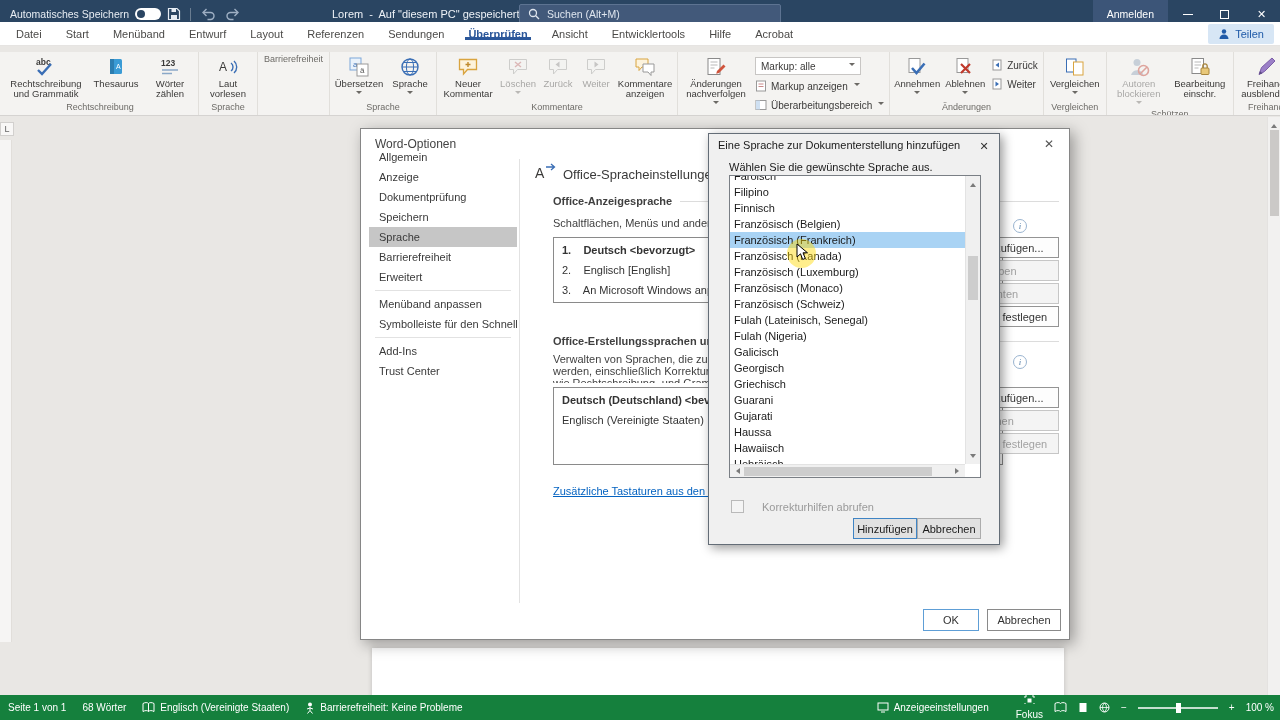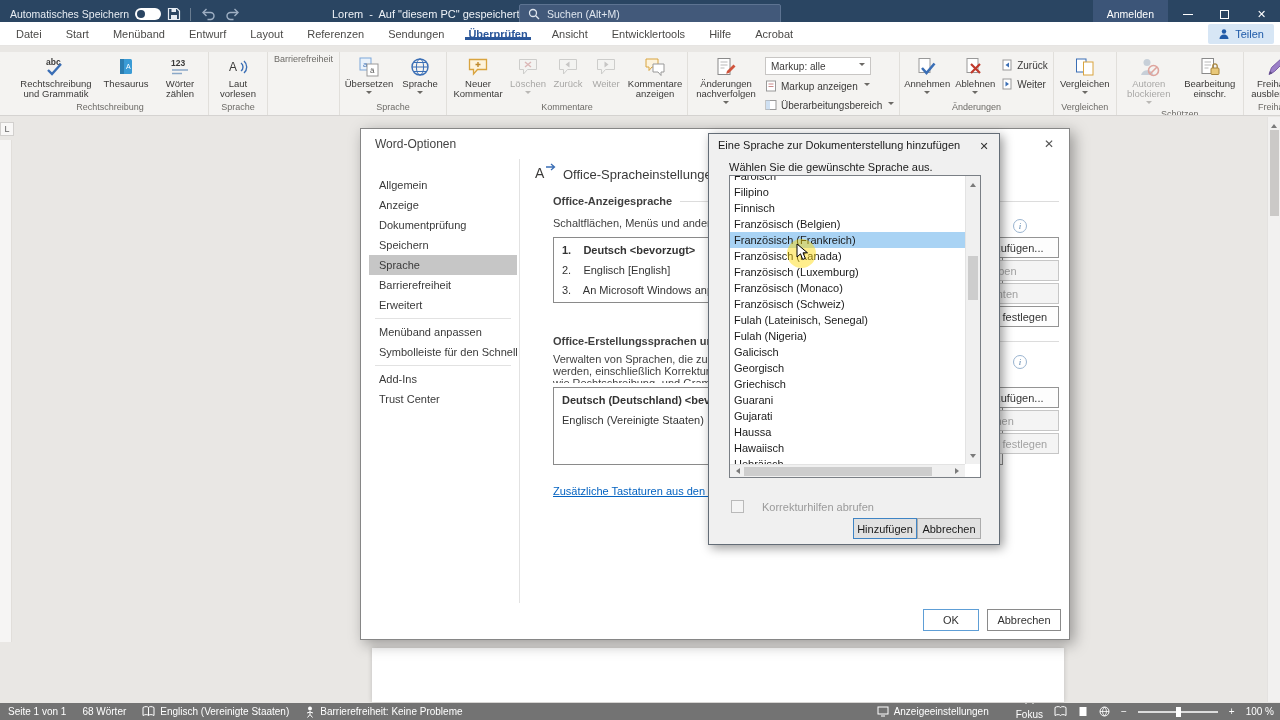--- a/index.html
+++ b/index.html
@@ -23,21 +23,21 @@
   .wb-restore{width:9px;height:9px;border:1px solid #fff;}
 
   
   .tabsrow{position:absolute;top:22px;left:0;right:0;height:24px;background:#fff;display:flex;align-items:center;padding-left:4px;border-bottom:1px solid #e6e4e2;z-index:5;}
   .tab{display:flex;align-items:center;padding:0 12px;font-size:11px;color:#4b4a48;position:relative;white-space:nowrap;}
   .tab.active{color:#2b579a;font-weight:bold;}
   .tab.active::after{content:"";position:absolute;left:9px;right:9px;bottom:0;height:3px;background:#2b579a;}
   .share{position:absolute;right:6px;top:2px;height:20px;display:flex;align-items:center;gap:5px;padding:0 10px;background:#d7e6f5;color:#1f5aa8;border-radius:2px;font-size:11px;}
 
   
-  .ribbon{position:absolute;top:52px;left:0;right:0;height:64px;background:#f4f3f1;border-bottom:1px solid #d5d3d1;display:flex;align-items:stretch;padding-left:12px;z-index:5;overflow:hidden;}
+  .ribbon{position:absolute;top:52px;left:0;right:0;height:64px;background:#f4f3f1;border-bottom:1px solid #d5d3d1;display:flex;align-items:stretch;padding-left:2px;z-index:5;overflow:hidden;}
   .rgroup{display:flex;flex-direction:column;border-right:1px solid #e1dfdb;flex:0 0 auto;}
   .rbody{flex:1;display:flex;align-items:stretch;padding:1px 2px 0;}
   .rlabel{height:15px;line-height:14px;text-align:center;font-size:9px;color:#6d6b67;white-space:nowrap;padding:0 6px;}
   .bigbtn{display:flex;flex-direction:column;align-items:center;justify-content:flex-start;padding-top:2px;font-size:9.5px;line-height:10px;text-align:center;color:#3b3a39;}
   .bigbtn .bicon{height:23px;display:flex;align-items:center;justify-content:center;}
   .bigbtn .lbl{margin-top:1px;}
   .tri{width:0;height:0;border:3px solid transparent;border-top:3.5px solid #6b6965;margin-top:2px;}
   .tri-s{width:0;height:0;border:3px solid transparent;border-top:3.5px solid #6b6965;margin-left:2px;}
   .scol{display:flex;flex-direction:column;justify-content:flex-start;gap:3px;padding:4px 3px 0;}
   .sbtn{display:flex;align-items:center;gap:4px;font-size:10px;color:#3b3a39;height:16px;white-space:nowrap;}
@@ -53,21 +53,21 @@
   .tri-up{width:0;height:0;border:3.5px solid transparent;border-bottom:4px solid #7a7a7a;margin:4px auto 2px;}
   .tri-dn{width:0;height:0;border:3.5px solid transparent;border-top:4px solid #7a7a7a;margin:2px auto;}
   .tri-lf{width:0;height:0;border:3.5px solid transparent;border-right:4px solid #7a7a7a;}
   .tri-rt{width:0;height:0;border:3.5px solid transparent;border-left:4px solid #7a7a7a;}
   .dthumb{width:9px;height:86px;background:#cbc9c7;margin:1px auto;}
 
   
   .odlg{position:absolute;left:360px;top:128px;width:710px;height:512px;background:#fff;border:1px solid #868686;box-shadow:4px 4px 14px rgba(0,0,0,.35);z-index:10;}
   .od-title{position:absolute;left:14px;top:8px;font-size:12px;color:#444;}
   .od-close{position:absolute;right:10px;top:6px;width:20px;height:18px;display:flex;align-items:center;justify-content:center;color:#555;font-size:12px;}
-  .od-nav{position:absolute;left:8px;top:46px;width:148px;}
+  .od-nav{position:absolute;left:8px;top:18px;width:148px;}
   .ni{height:20px;line-height:20px;padding-left:10px;font-size:11px;color:#3a3a3a;white-space:nowrap;overflow:hidden;}
   .ni.sel{background:#c6c6c6;}
   .nsep{height:1px;background:#e2e2e2;margin:3px 6px;}
   .od-vline{position:absolute;left:158px;top:30px;bottom:36px;width:1px;background:#e2e2e2;}
   .od-pticon{position:absolute;left:172px;top:32px;}
   .od-pt{position:absolute;left:202px;top:38px;font-size:13px;color:#3a3a3a;white-space:nowrap;}
   .sect{position:absolute;left:192px;display:flex;align-items:center;gap:8px;font-weight:bold;font-size:11px;color:#3f3f3f;width:506px;white-space:nowrap;}
   .sect .line{flex:1;height:1px;background:#dcdcdc;}
   .desc{position:absolute;left:192px;font-size:11px;color:#3f3f3f;white-space:pre-line;overflow:hidden;width:440px;}
   .desc.one{white-space:nowrap;height:14px;}
@@ -104,21 +104,21 @@
   .cbx{width:13px;height:13px;background:#f4f4f4;border:1px solid #b9b9b9;}
   .ad-btns{position:absolute;right:18px;top:384px;display:flex;gap:0;}
   .wbtn{width:64px;height:21px;background:#e1e1e1;border:1px solid #acacac;font-size:11px;color:#1a1a1a;display:flex;align-items:center;justify-content:center;}
   .wbtn.primary{border-color:#3f84c4;}
 
   
   .click-glow{position:absolute;left:787px;top:239px;width:29px;height:29px;border-radius:50%;background:rgba(255,218,0,.45);z-index:30;}
   .cursor{position:absolute;left:796px;top:243px;z-index:31;}
 
   
-  .statusbar{position:absolute;left:0;right:0;bottom:0;height:17px;background:#737373;color:#fff;display:flex;align-items:center;font-size:10px;z-index:5;}
+  .statusbar{position:absolute;left:0;right:0;bottom:0;height:25px;background:#15803d;color:#fff;display:flex;align-items:center;font-size:10px;z-index:5;}
   .sb-item{display:flex;align-items:center;gap:5px;padding:0 8px;height:100%;white-space:nowrap;}
   .sb-right{position:absolute;right:6px;top:0;height:100%;display:flex;align-items:center;gap:11px;}
   .zoomtrack{width:80px;height:2px;background:rgba(255,255,255,.75);position:relative;}
   .zoomthumb{position:absolute;left:38px;top:-4px;width:5px;height:10px;background:#fff;}
 </style>
 </head>
 <body>
 
 <div class="titlebar">
   <div class="autosave">

